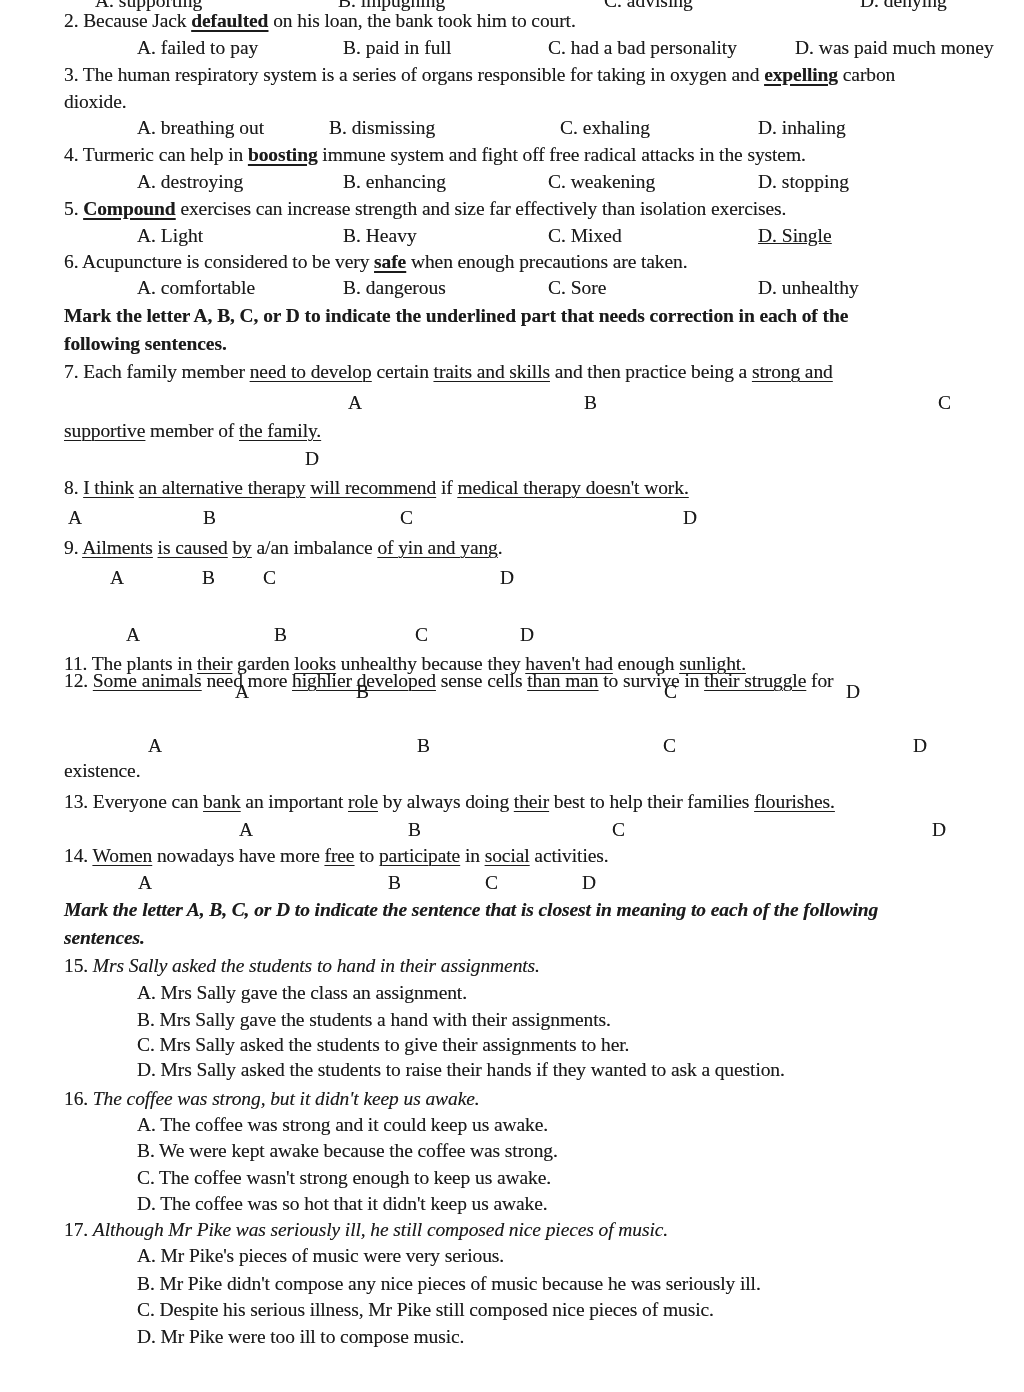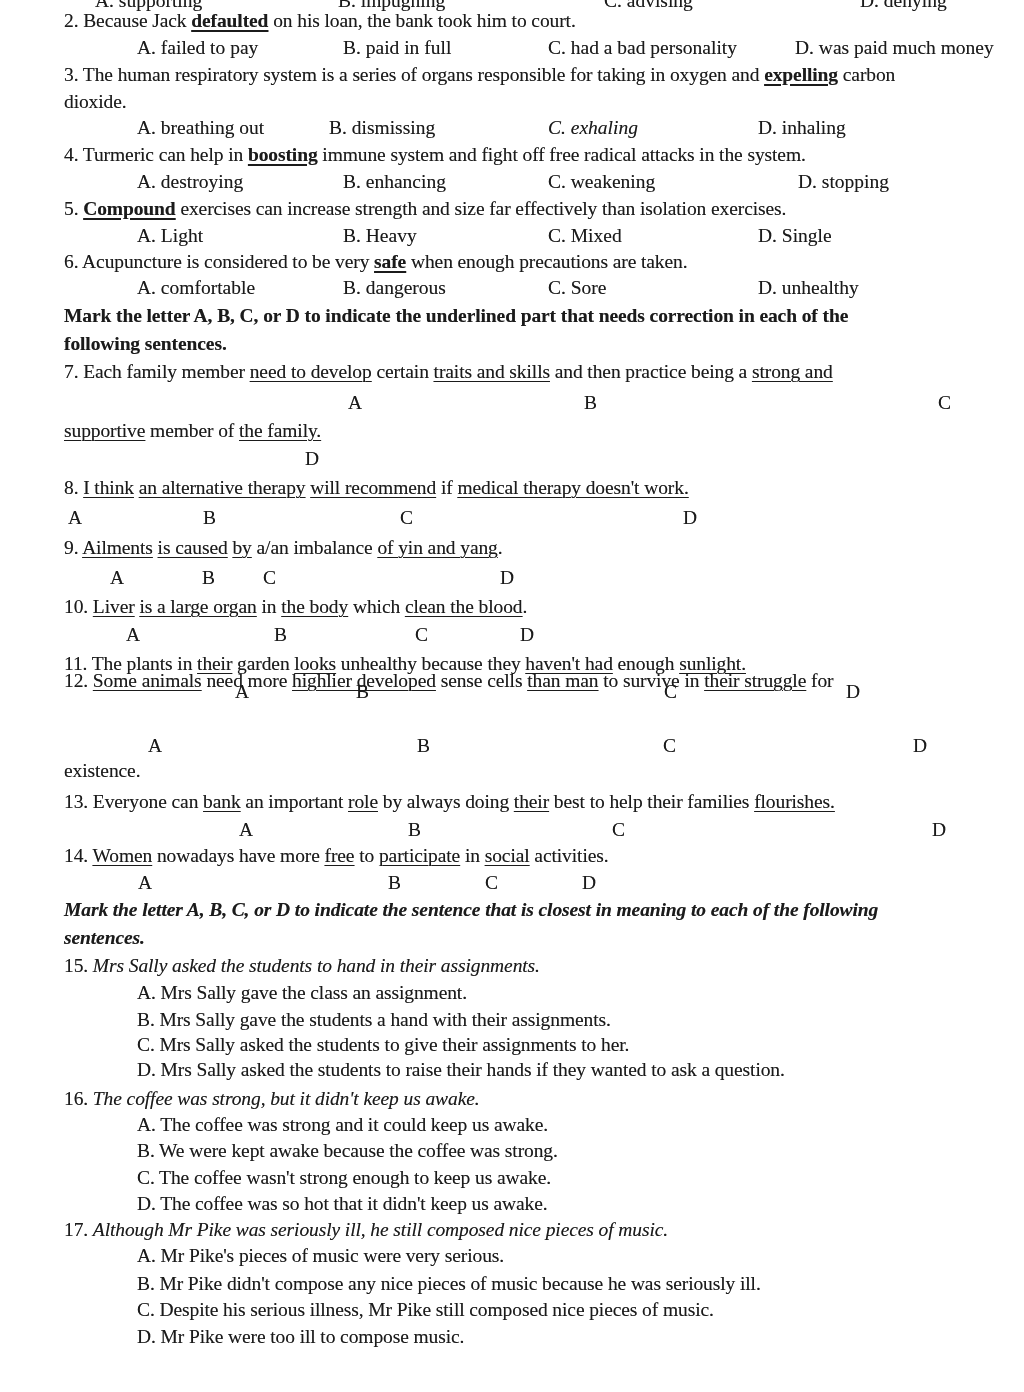--- a/index.html
+++ b/index.html
@@ -39,38 +39,38 @@
       <span style="left: 343px;">B. paid in full</span>
       <span style="left: 548px;">C. had a bad personality</span>
       <span style="left: 795px;">D. was paid much money</span>
     </div>
 
   <div class="line" style="top:64px"><span>3. The human respiratory system is a series of organs responsible for taking in oxygen and </span><span class="b u">expelling</span><span> carbon</span></div>
   <div class="line" style="top:91px">dioxide.</div>
   <div class="posrow" style="top:117px">
       <span style="left: 137px;">A. breathing out</span>
       <span style="left: 329px;">B. dismissing</span>
-      <span style="left: 548px; font-style: italic;">C. exhaling</span>
+      <span style="left: 560px;">C. exhaling</span>
       <span style="left: 758px;">D. inhaling</span>
     </div>
 
   <div class="line" style="top:144px"><span>4. Turmeric can help in </span><span class="b u">boosting</span><span> immune system and fight off free radical attacks in the system.</span></div>
   <div class="posrow" style="top:171px">
       <span style="left: 137px;">A. destroying</span>
       <span style="left: 343px;">B. enhancing</span>
       <span style="left: 548px;">C. weakening</span>
-      <span style="left: 758px; margin-left: 40px;">D. stopping</span>
+      <span style="left: 758px;">D. stopping</span>
     </div>
 
   <div class="line" style="top:198px"><span>5. </span><span class="b u">Compound</span><span> exercises can increase strength and size far effectively than isolation exercises.</span></div>
   <div class="posrow" style="top:225px">
       <span style="left: 137px;">A. Light</span>
       <span style="left: 343px;">B. Heavy</span>
       <span style="left: 548px;">C. Mixed</span>
-      <span style="left: 758px;">D. Single</span>
+      <span style="left: 758px; text-decoration: underline;">D. Single</span>
     </div>
 
   <div class="line" style="top:251px"><span>6. Acupuncture is considered to be very </span><span class="b u">safe</span><span> when enough precautions are taken.</span></div>
   <div class="posrow" style="top:277px">
       <span style="left: 137px;">A. comfortable</span>
       <span style="left: 343px;">B. dangerous</span>
       <span style="left: 548px;">C. Sore</span>
       <span style="left: 758px;">D. unhealthy</span>
     </div>
 
@@ -97,21 +97,20 @@
     </div>
 
   <div class="line" style="top:537px"><span>9. </span><span class="u">Ailments</span><span> </span><span class="u">is caused</span><span> </span><span class="u">by</span><span> a/an imbalance </span><span class="u">of yin and yang</span><span>.</span></div>
   <div class="posrow" style="top:567px">
       <span style="left: 110px;">A</span>
       <span style="left: 202px;">B</span>
       <span style="left: 263px;">C</span>
       <span style="left: 500px;">D</span>
     </div>
 
-  <div class="line" style="top:596px"><span>10. </span><span class="u">Liver</span><span> </span><span class="u">is a large organ</span><span> in </span><span class="u">the body</span><span> which </span><span class="u">clean the blood</span><span>.</span></div>
   <div class="posrow" style="top:624px">
       <span style="left: 126px;">A</span>
       <span style="left: 274px;">B</span>
       <span style="left: 415px;">C</span>
       <span style="left: 520px;">D</span>
     </div>
 
   <div class="line" style="top:653px"><span>11. The plants in </span><span class="u">their</span><span> garden </span><span class="u">looks</span><span> unhealthy because they </span><span class="u">haven't had</span><span> enough </span><span class="u">sunlight.</span></div>
   <div class="posrow" style="top:681px">
       <span style="left: 235px;">A</span>

